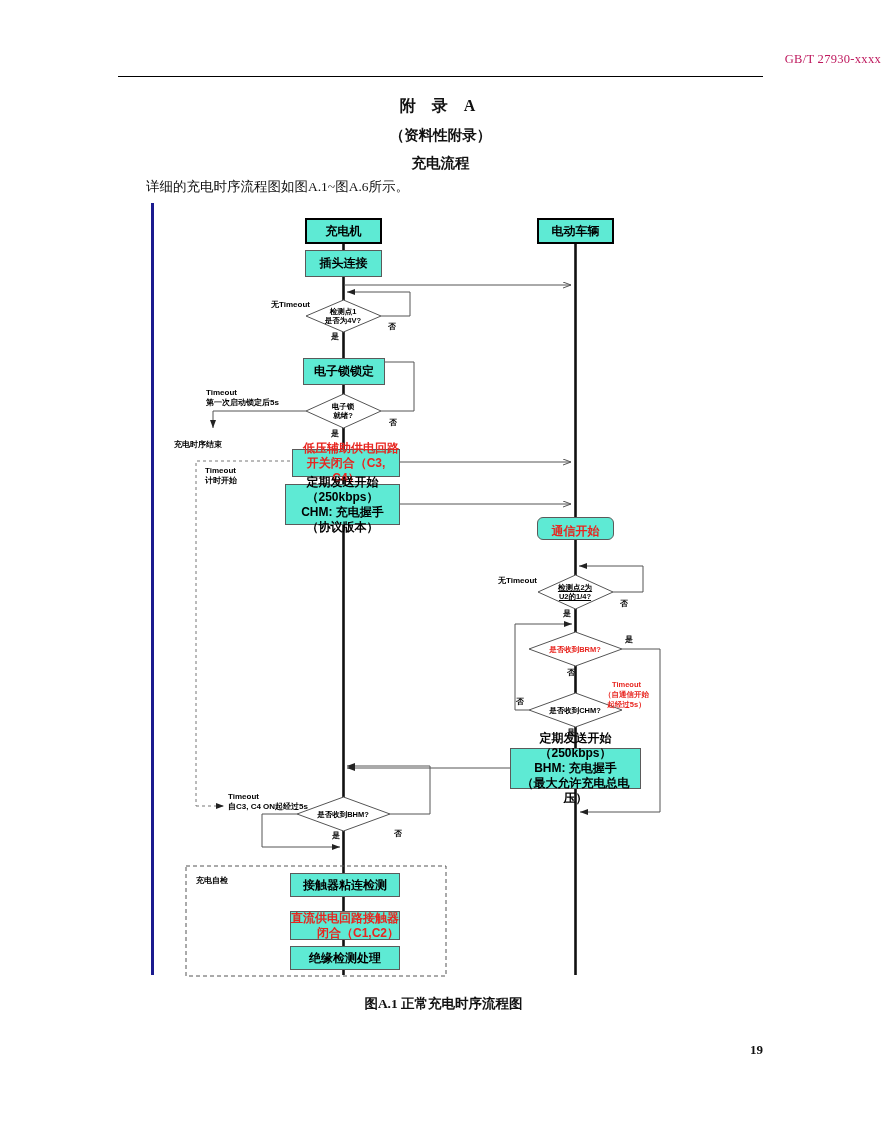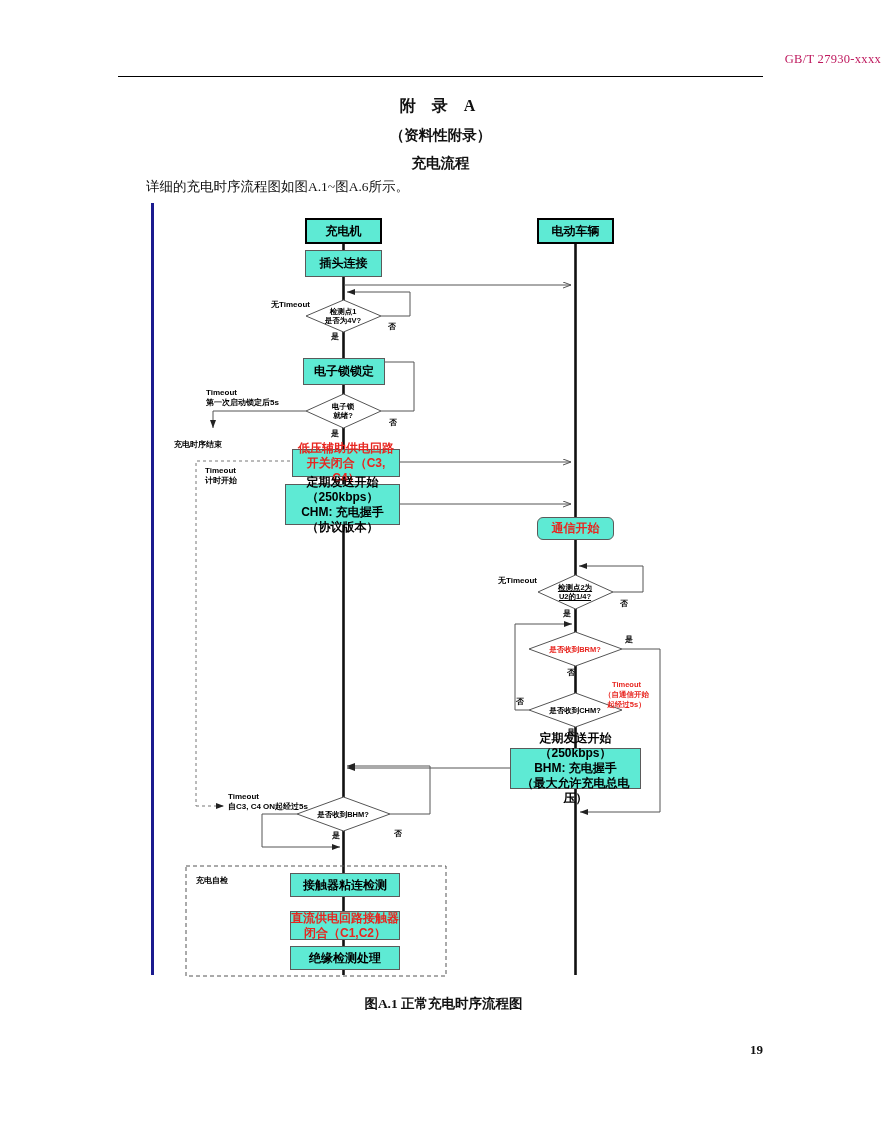--- a/index.html
+++ b/index.html
@@ -43,21 +43,21 @@
   
   .node{
     position:absolute;box-sizing:border-box;
     background:#5eead4;border:1px solid #5a5a5a;
     display:flex;align-items:center;justify-content:center;
     text-align:center;line-height:1.25;
     font-family:"Liberation Sans","DejaVu Sans",sans-serif;
     font-size:12px;font-weight:bold;color:#000;
   }
   .node.thick{border:2px solid #000;}
-  .node.red{color:#e8251f;}
+  .node.red{color:#e8251f;align-items:flex-end;}
 
   
   .dlabel{
     position:absolute;text-align:center;line-height:1.2;
     font-family:"Liberation Sans","DejaVu Sans",sans-serif;
     font-size:7.5px;font-weight:bold;color:#000;
     transform:translate(-50%,-50%);white-space:nowrap;
   }
   .dlabel.red{color:#e8251f;}
 

